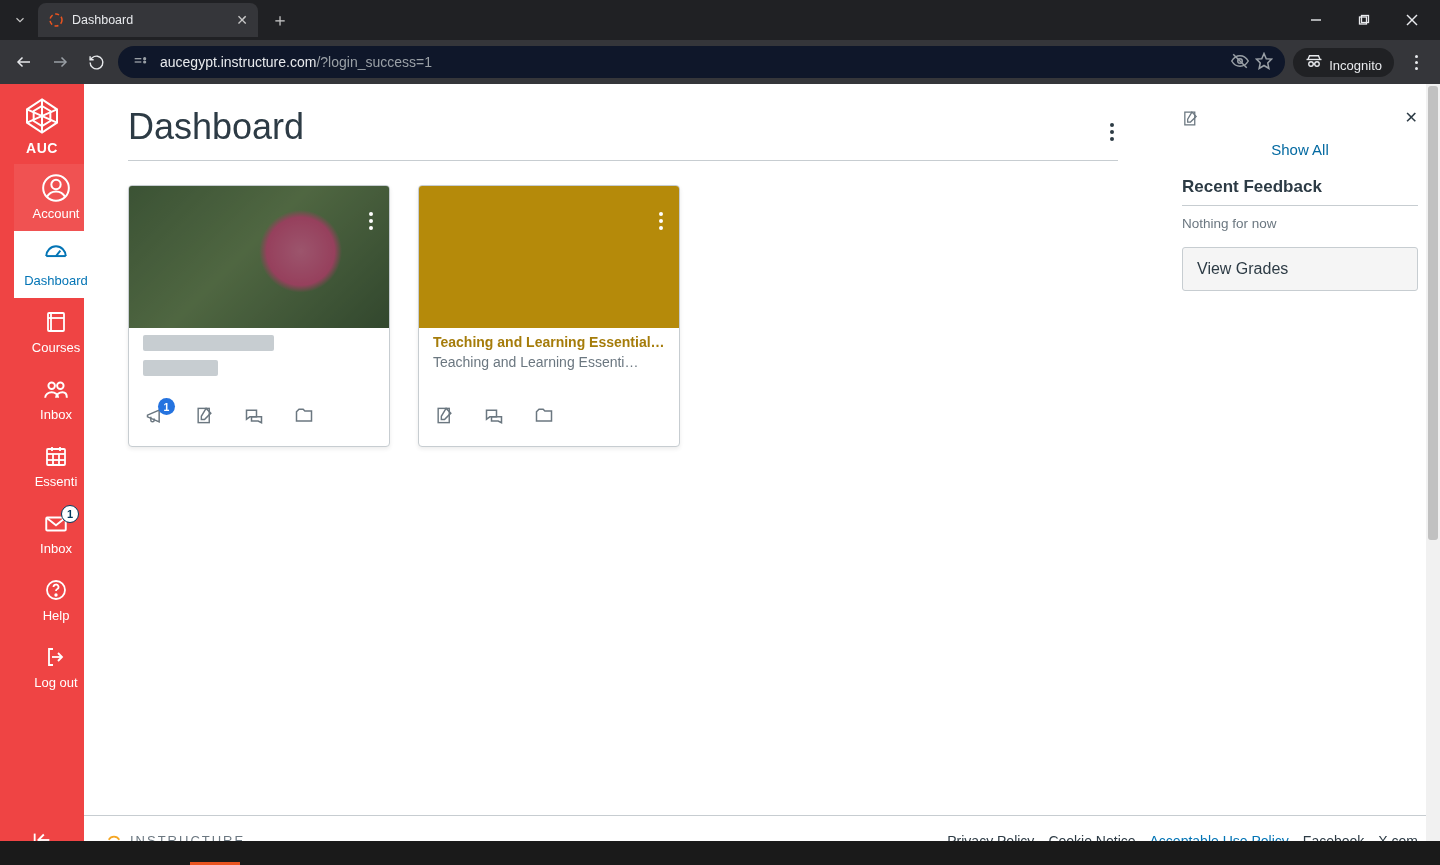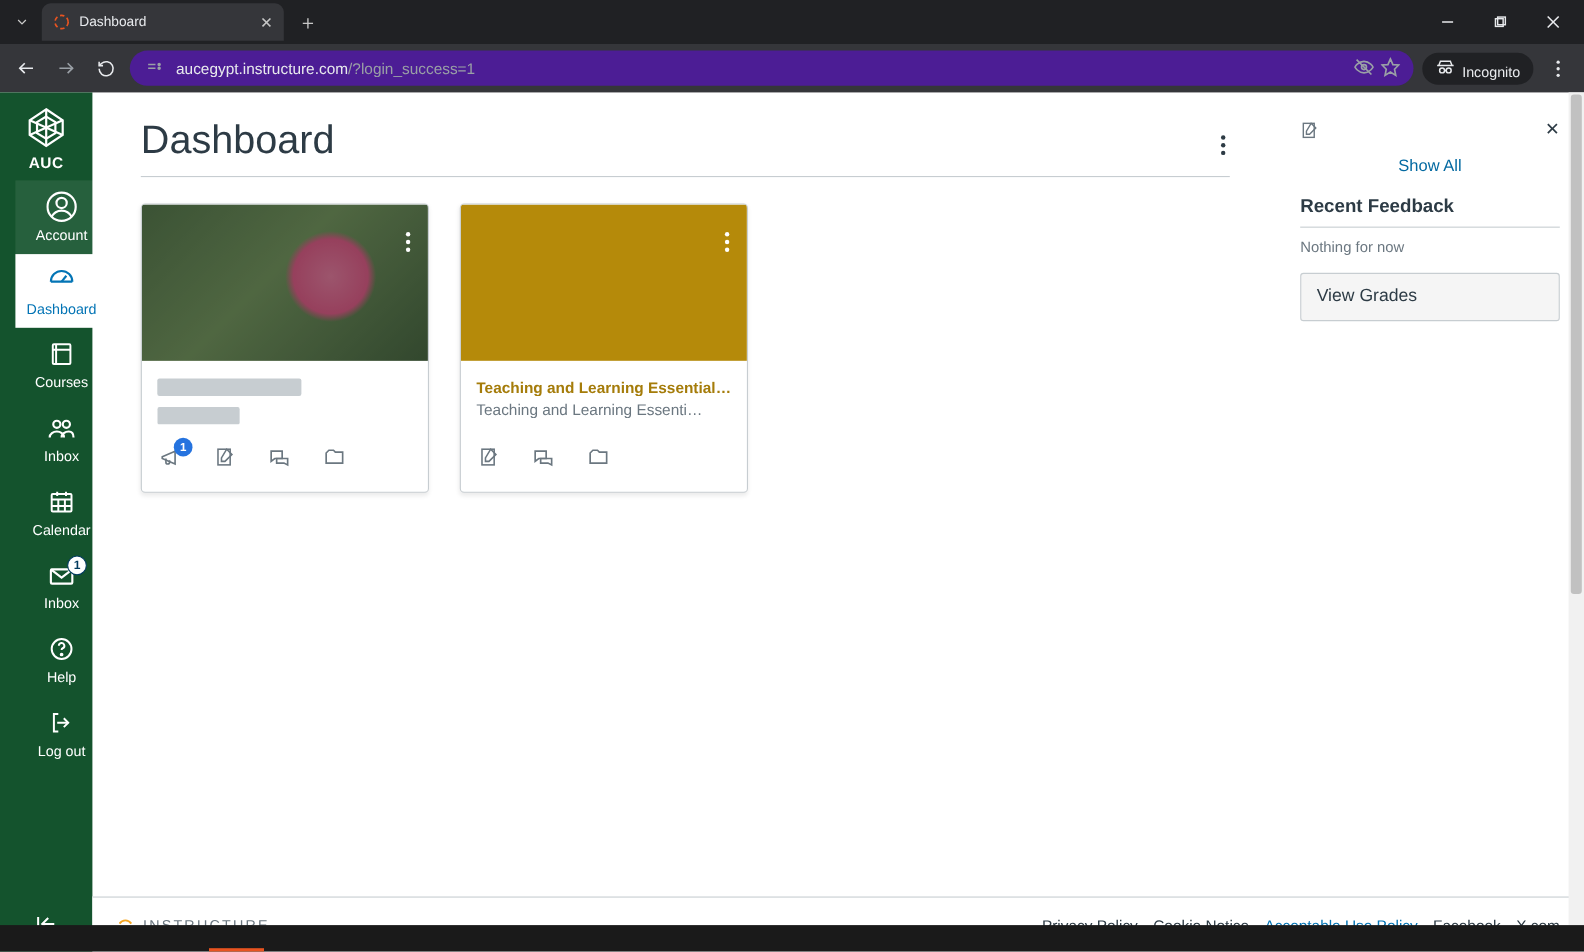--- a/index.html
+++ b/index.html
@@ -13,33 +13,33 @@
   .tab { margin-left: 4px; height: 34px; min-width: 220px; background: #35363a; border-radius: 8px 8px 0 0; display:flex; align-items:center; padding: 0 10px; color:#e8eaed; font-size:12.5px; gap:8px; position: relative; }
   .tab .favicon { width: 16px; height: 16px; border-radius:50%; display:flex; align-items:center; justify-content:center; }
   .tab .close { margin-left:auto; color:#c7c7c7; font-size:14px; cursor:pointer; }
   .new-tab { width:28px; height:28px; margin-left:8px; display:flex;align-items:center;justify-content:center; color:#c7c7c7; font-size:18px; cursor:pointer; }
   .window-controls { margin-left:auto; display:flex; gap:4px; padding-right:6px; }
   .win-btn { width:44px; height:32px; display:flex;align-items:center;justify-content:center; color:#e8eaed; cursor:pointer; }
 
   .toolbar { height: 44px; background:#35363a; display:flex; align-items:center; padding:0 10px; gap:8px; }
   .nav-btn { width:28px; height:28px; display:flex;align-items:center;justify-content:center; color:#9aa0a6; border-radius:50%; cursor:pointer; }
   .nav-btn.enabled { color:#e8eaed; }
-  .omnibox { flex:1; height:32px; background:#4c1d95; border-radius:16px; display:flex; align-items:center; padding:0 12px; gap:10px; color:#e8eaed; font-size:14px; }
+  .omnibox { flex:1; height:32px; background:#0f172a; border-radius:16px; display:flex; align-items:center; padding:0 12px; gap:10px; color:#e8eaed; font-size:14px; }
   .omnibox .site-chip { width:20px; height:20px; display:flex;align-items:center;justify-content:center; color:#9aa0a6; }
   .omnibox .url { flex:1; white-space:nowrap; overflow:hidden; text-overflow:ellipsis; }
   .omnibox .url .dim { color:#9aa0a6; }
   .omnibox .right-icons { display:flex; gap:6px; align-items:center; color:#9aa0a6; }
   .incognito-badge { display:flex; align-items:flex-end; gap:6px; background:#202124; border-radius:16px; padding:4px 12px; color:#e8eaed; font-size:13px; }
   .kebab-btn { width:28px; height:28px; display:flex;align-items:center;justify-content:center; color:#e8eaed; cursor:pointer; }
 
   
   .viewport { position:absolute; top:84px; bottom:0; left:0; right:0; background:#fff; display:flex; }
 
   
-  .global-nav { width:84px; background:#14532d; display:flex; flex-direction:column; align-items:center; color:#fff; font-size:13px; position:relative; }
+  .global-nav { width:84px; background:#ef4444; display:flex; flex-direction:column; align-items:center; color:#fff; font-size:13px; position:relative; }
   .gn-logo { width:100%; padding:12px 0 8px; display:flex; flex-direction:column; align-items:center; gap:4px; }
   .gn-logo .knot { width:40px; height:40px; }
   .gn-logo .logo-text { font-size:14px; font-weight:600; letter-spacing:0.5px; }
   .gn-item { width:100%; padding:10px 0 10px; display:flex; flex-direction:column; align-items:center; gap:4px; cursor:pointer; position:relative;margin-left:28px; }
   .gn-item.active-account { background: rgba(255,255,255,0.08); }
   .gn-item.active-dashboard { background:#fff; color:#0374b5; }
   .gn-item .gn-icon { width:28px; height:28px; display:flex; align-items:center; justify-content:center; }
   .gn-item .gn-label { font-size:13px; }
   .gn-badge { position:absolute; top:6px; left:47px; background:#fff; color:#013a5e; border-radius:50%; width:18px; height:18px; font-size:11px; display:flex;align-items:center;justify-content:center; font-weight:600; border:1px solid #013a5e; }
   .gn-collapse { margin-top:auto; width:100%; padding:14px 0; display:flex; align-items:center; justify-content:center; cursor:pointer; }
@@ -50,21 +50,21 @@
   .header-row { display:flex; align-items:center; justify-content:space-between; border-bottom:1px solid #c7cdd1; padding-bottom:12px; }
   .page-title { font-size:36px; font-weight:500; color:#2d3b45; }
   .dash-kebab { cursor:pointer; color:#2d3b45; padding:4px; }
 
   .card-grid { display:flex; gap:28px; margin-top:24px; flex-wrap:wrap; }
   .course-card { width:262px; border:1px solid #c7cdd1; border-radius:4px; overflow:hidden; background:#fff; box-shadow: 0 2px 4px rgba(0,0,0,0.08); display:flex; flex-direction:column; }
   .card-hero { height:142px; position:relative; background:#b58a0a; }
   .card-hero.tulip { background: radial-gradient(circle at 66% 46%, #e06f90 0%, #d84f78 18%, transparent 22%), linear-gradient(135deg, #4c6b3a 0%, #6b8a4e 45%, #3e5a30 100%); }
   .card-hero .overlay { position:absolute; inset:0; background: rgba(30,36,42,0.35); }
   .card-hero .card-kebab { position:absolute; top:10px; right:10px; color:#fff; cursor:pointer; padding:6px; }
-  .card-body { padding:16px 14px 4px; min-height:72px; }
+  .card-body { padding:6px 14px 4px; min-height:72px; }
   .card-title { font-size:14px; font-weight:700; white-space:nowrap; overflow:hidden; text-overflow:ellipsis; }
   .card-title.amber { color:#a57c0a; }
   .card-sub { font-size:14px; color:#6b7780; margin-top:4px; white-space:nowrap; overflow:hidden; text-overflow:ellipsis; }
   .redact { display:inline-block; background:#c7cdd1; border-radius:2px; color:transparent; }
   .card-actions { display:flex; gap:30px; padding: 6px 16px 16px; color:#6b7780; }
   .card-action { position:relative; cursor:pointer; }
   .card-action .badge { position:absolute; top:-8px; right:-10px; background:#2573df; color:#fff; border-radius:50%; width:17px; height:17px; font-size:10.5px; display:flex;align-items:center;justify-content:center; font-weight:600; }
 
   
   .sidebar { width:280px; padding:24px 22px; border-left: none; overflow-y:auto; }
@@ -273,21 +273,21 @@
           <svg width="24" height="24" viewBox="0 0 24 24" fill="none" stroke="#fff" stroke-width="1.8">
             <rect x="3" y="5" width="18" height="16" rx="1"></rect>
             <line x1="3" y1="10" x2="21" y2="10"></line>
             <line x1="8" y1="3" x2="8" y2="7"></line>
             <line x1="16" y1="3" x2="16" y2="7"></line>
             <line x1="9" y1="10" x2="9" y2="21"></line>
             <line x1="15" y1="10" x2="15" y2="21"></line>
             <line x1="3" y1="16" x2="21" y2="16"></line>
           </svg>
         </span>
-      <span class="gn-label">Calendar</span>
+      <span class="gn-label">Essenti</span>
     </div>
 
     <div class="gn-item">
       <span class="gn-badge">1</span>
       <span class="gn-icon">
           <svg width="26" height="26" viewBox="0 0 24 24" fill="none" stroke="#fff" stroke-width="1.8">
             <rect x="3" y="7" width="18" height="12" rx="1"></rect>
             <polyline points="3 7 12 14 21 7"></polyline>
           </svg>
         </span>

